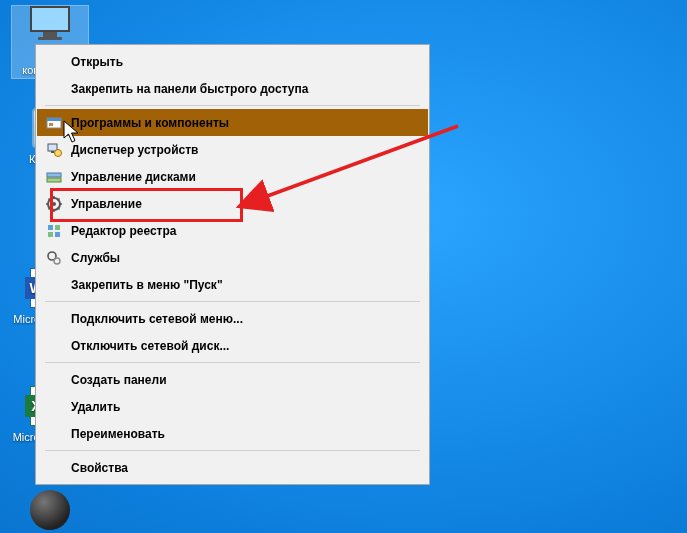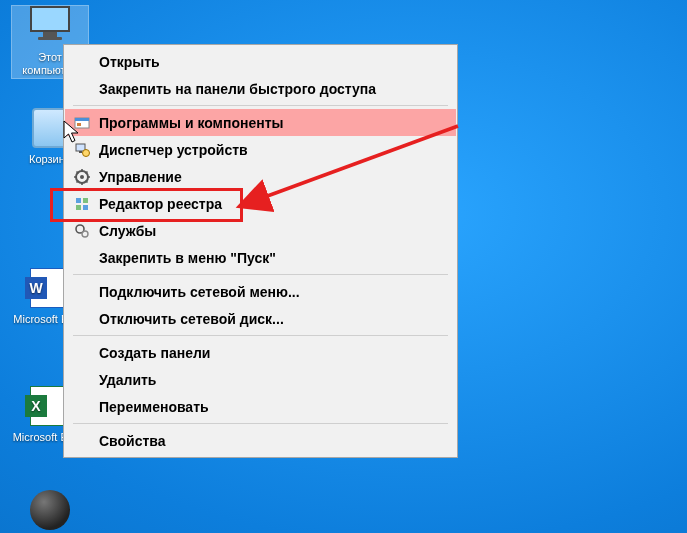--- a/index.html
+++ b/index.html
@@ -20,24 +20,24 @@
 
     
     .bin-glyph   { width: 36px; height: 40px; background: linear-gradient(#cfe9ff,#8cc6f0); border: 2px solid #6fa9d4; border-radius: 4px; margin: 0 auto; }
     .word-glyph  { width: 40px; height: 40px; background: #fff; border:1px solid #1b5cbe; margin:0 auto; position:relative;}
     .word-glyph::before{content:"W";position:absolute;left:-6px;top:8px;background:#2158b6;color:#fff;width:22px;height:22px;line-height:22px;font-weight:bold;font-size:14px;text-align:center;}
     .excel-glyph { width: 40px; height: 40px; background: #fff; border:1px solid #1b7a3d; margin:0 auto; position:relative;}
     .excel-glyph::before{content:"X";position:absolute;left:-6px;top:8px;background:#1b7a3d;color:#fff;width:22px;height:22px;line-height:22px;font-weight:bold;font-size:14px;text-align:center;}
     .round-glyph { width:40px;height:40px;border-radius:50%;background:radial-gradient(circle at 35% 30%, #777 0,#222 70%);margin:0 auto;}
 
     
-    .ctx { position: absolute; left: 63px; top: 44px; width: 395px; background: #f1f1f1; border: 1px solid #a7a7a7;
-           z-index: 3; padding: 3px 1px; font-size: 14px; color: #000; }
+    .ctx { position: absolute; left: 35px; top: 44px; width: 395px; background: #f1f1f1; border: 1px solid #a7a7a7;
+           z-index: 3; padding: 3px 1px; font-size: 12px; color: #000; }
     .ctx .row { display:flex; align-items:center; height: 27px; padding: 0 14px 0 6px; white-space:nowrap; }
-    .ctx .row.hover { background: #fca5a5; }
+    .ctx .row.hover { background: #a16207; }
     .ctx .row .ico { width: 22px; display:flex; justify-content:center; align-items:center; font-size:14px; color:#444;}
     .ctx .row .txt { padding-left: 6px; flex:1;font-weight:bold; }
     .ctx hr { border:none; border-top:1px solid #cfcfcf; margin:3px 8px; }
 
     
     .mini-svg { width:16px; height:16px; }
 
     
     .highlight-box { position:absolute; left:50px; top:188px; width:193px; height:34px; border:3px solid #e62020; z-index:5; pointer-events:none;}
     .arrow-svg { position:absolute; left:0; top:0; width:687px; height:533px; z-index:5; pointer-events:none;}
@@ -105,20 +105,29 @@
   </div>
   <div class="row">
     <span class="ico">
       <svg class="mini-svg" viewBox="0 0 16 16">
           <rect x="2" y="2" width="9" height="7" fill="#cfe3ff" stroke="#555"></rect>
           <rect x="5" y="9" width="3" height="2" fill="#555"></rect>
           <circle cx="12" cy="11" r="3.5" fill="#ffd76a" stroke="#a07000"></circle>
         </svg>
     </span>
     <span class="txt">Диспетчер устройств</span>
+  </div>
+  <div class="row">
+    <span class="ico">
+      <svg class="mini-svg" viewBox="0 0 16 16">
+          <rect x="1" y="4" width="14" height="4" fill="#8bbbe8" stroke="#4a79a6"></rect>
+          <rect x="1" y="9" width="14" height="4" fill="#a7d08c" stroke="#5a8a3a"></rect>
+        </svg>
+    </span>
+    <span class="txt">Управление дисками</span>
   </div>
   <div class="row">
     <span class="ico">
       <svg class="mini-svg" viewBox="0 0 16 16">
           <circle cx="8" cy="8" r="6" fill="none" stroke="#555" stroke-width="2"></circle>
           <circle cx="8" cy="8" r="2" fill="#555"></circle>
           <path d="M8 0v3M8 13v3M0 8h3M13 8h3M2.5 2.5l2 2M11.5 11.5l2 2M13.5 2.5l-2 2M4.5 11.5l-2 2" stroke="#555" stroke-width="1.6"></path>
         </svg>
     </span>
     <span class="txt">Управление</span>

